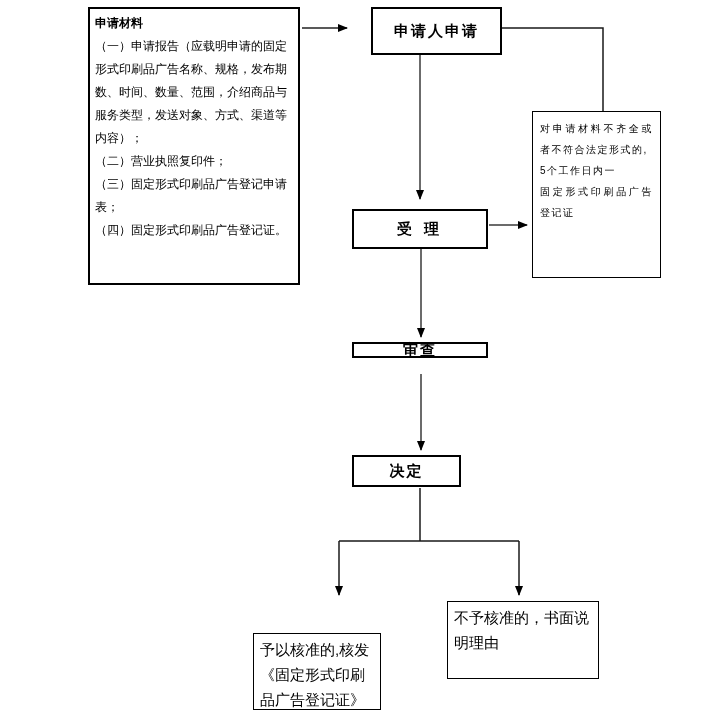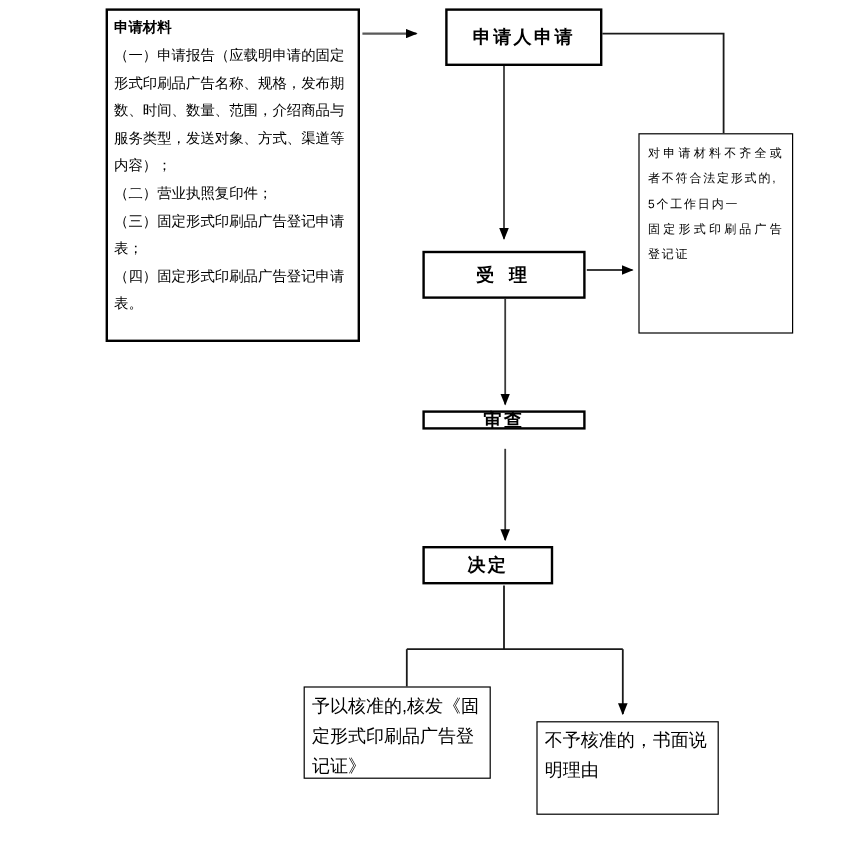--- a/index.html
+++ b/index.html
@@ -53,21 +53,21 @@
   #apply-node  { left: 352px; top: 7px;   width: 131px; height: 48px; margin-left: 19px; }
   #accept-node { left: 352px; top: 209px; width: 136px; height: 40px; letter-spacing: 4px; }
   #review-node { left: 352px; top: 342px; width: 136px; height: 16px; }
   #decide-node { left: 352px; top: 455px; width: 109px; height: 32px; }
   
   .outcome {
     padding: 3px 6px;
     font-size: 15px;
     line-height: 25px;
   }
-  #approve-box { left: 253px; top: 572px; width: 156px; height: 77px; }
+  #approve-box { left: 253px; top: 633px; width: 128px; height: 77px; }
   #reject-box  { left: 447px; top: 601px; width: 152px; height: 78px; }
   
   #arrows {
     position: absolute;
     left: 0; top: 0;
     width: 715px; height: 711px;
     pointer-events: none;
   }
 </style>
 </head>
@@ -98,21 +98,21 @@
     <line x1="339" y1="541" x2="339" y2="595" stroke="#1a1a1a" stroke-width="1.5" marker-end="url(#ah)"></line>
     <line x1="519" y1="541" x2="519" y2="595" stroke="#1a1a1a" stroke-width="1.5" marker-end="url(#ah)"></line>
   </svg>
 
   <div class="box" id="materials-box">
     <div id="materials-title">申请材料</div>
     <div>
         <div>（一）申请报告（应载明申请的固定形式印刷品广告名称、规格，发布期数、时间、数量、范围，介绍商品与服务类型，发送对象、方式、渠道等内容）；</div>
         <div>（二）营业执照复印件；</div>
         <div>（三）固定形式印刷品广告登记申请表；</div>
-        <div>（四）固定形式印刷品广告登记申请表。</div>
+        <div>（四）固定形式印刷品广告登记证。</div>
       </div>
   </div>
 
   <div class="box node" id="apply-node">
     <span>申请人申请</span>
   </div>
 
   <div class="box" id="notice-box">
       <div>对申请材料不齐全或者不符合法定形式的,</div>
       <div>5个工作日内一</div>

